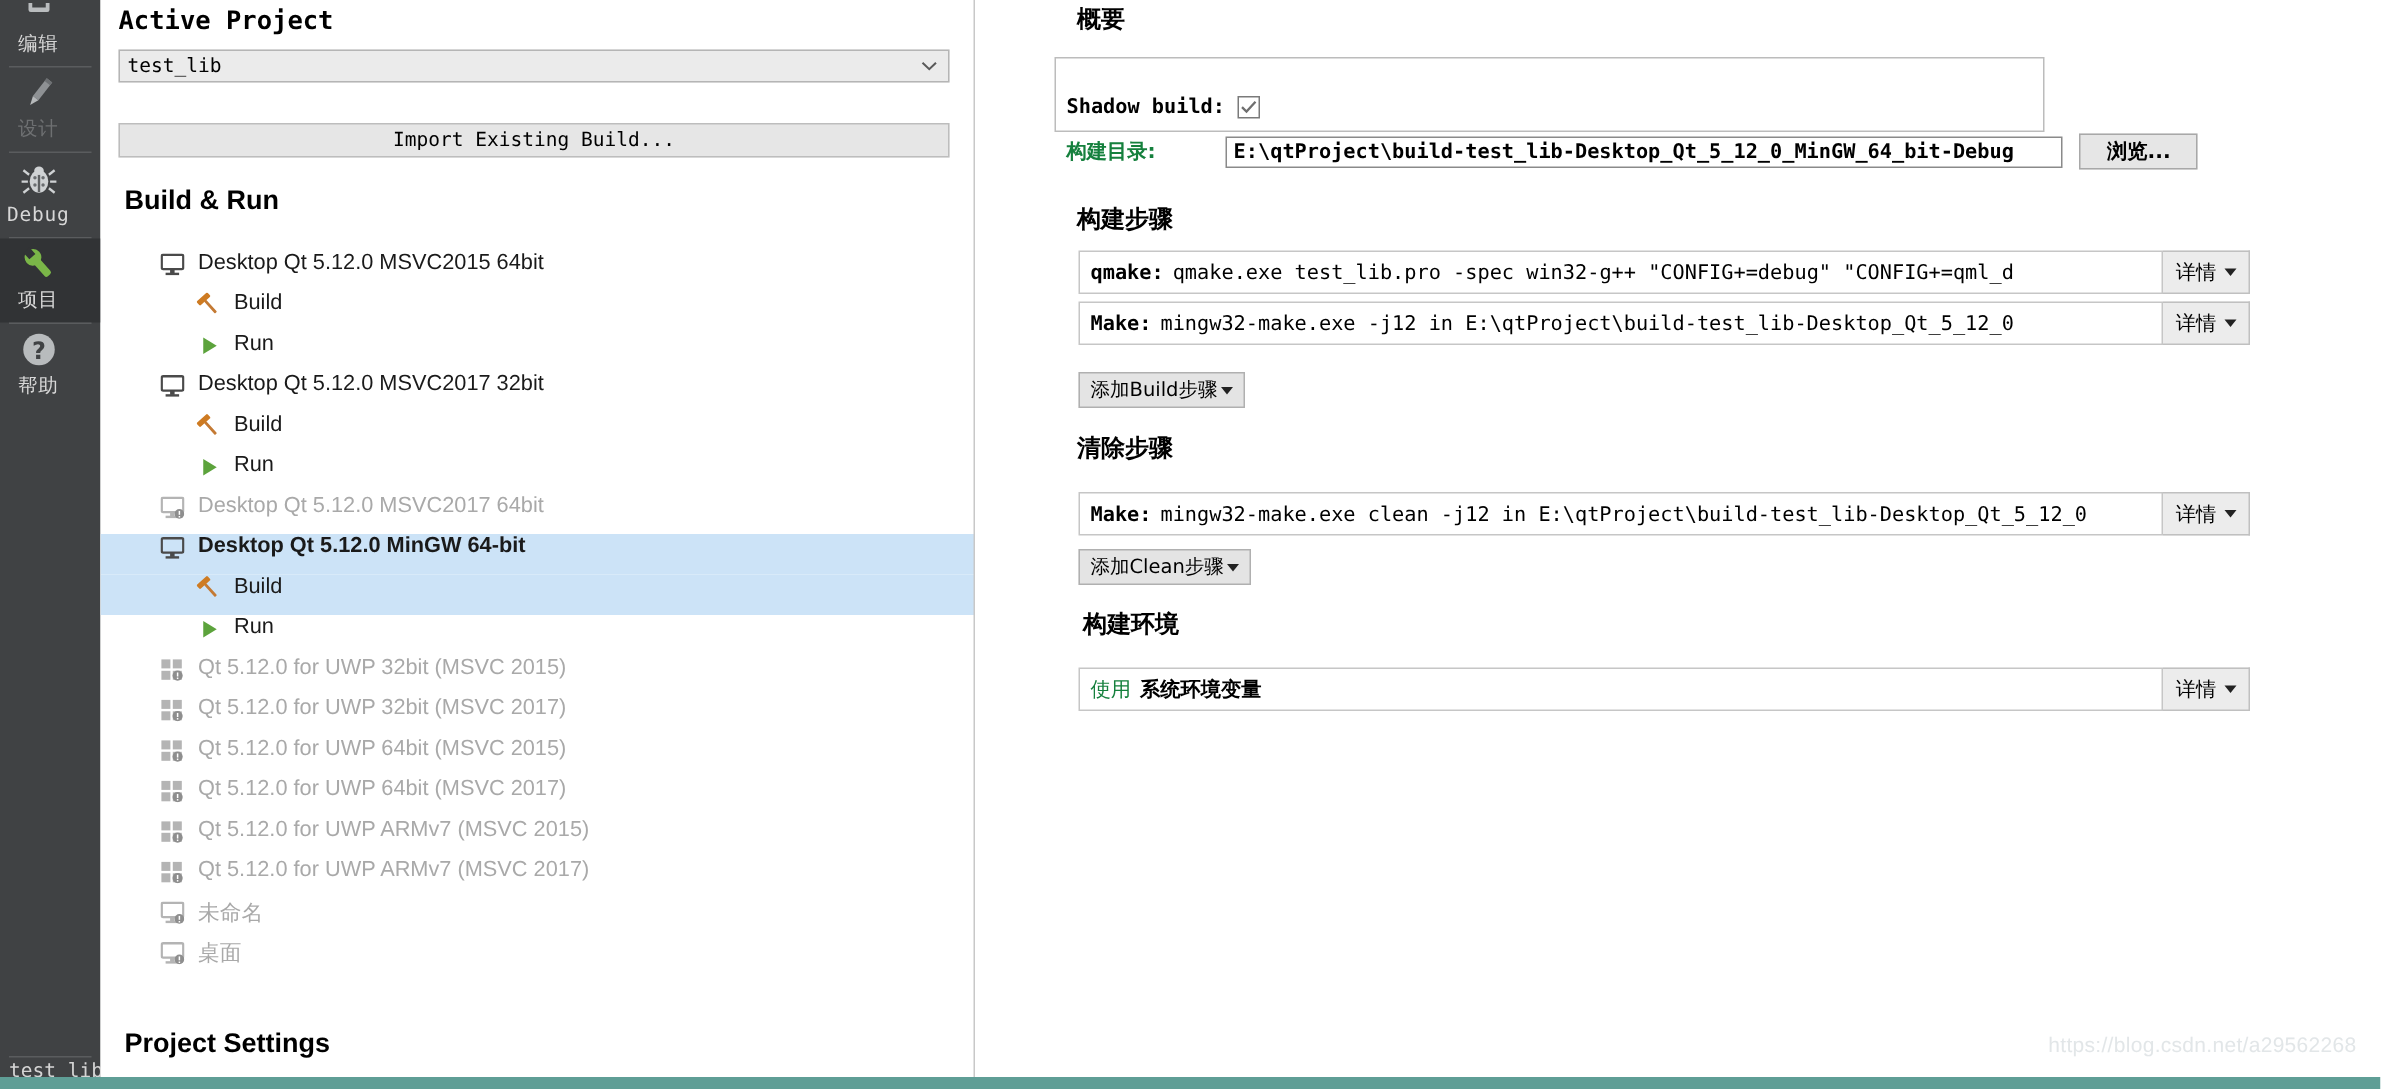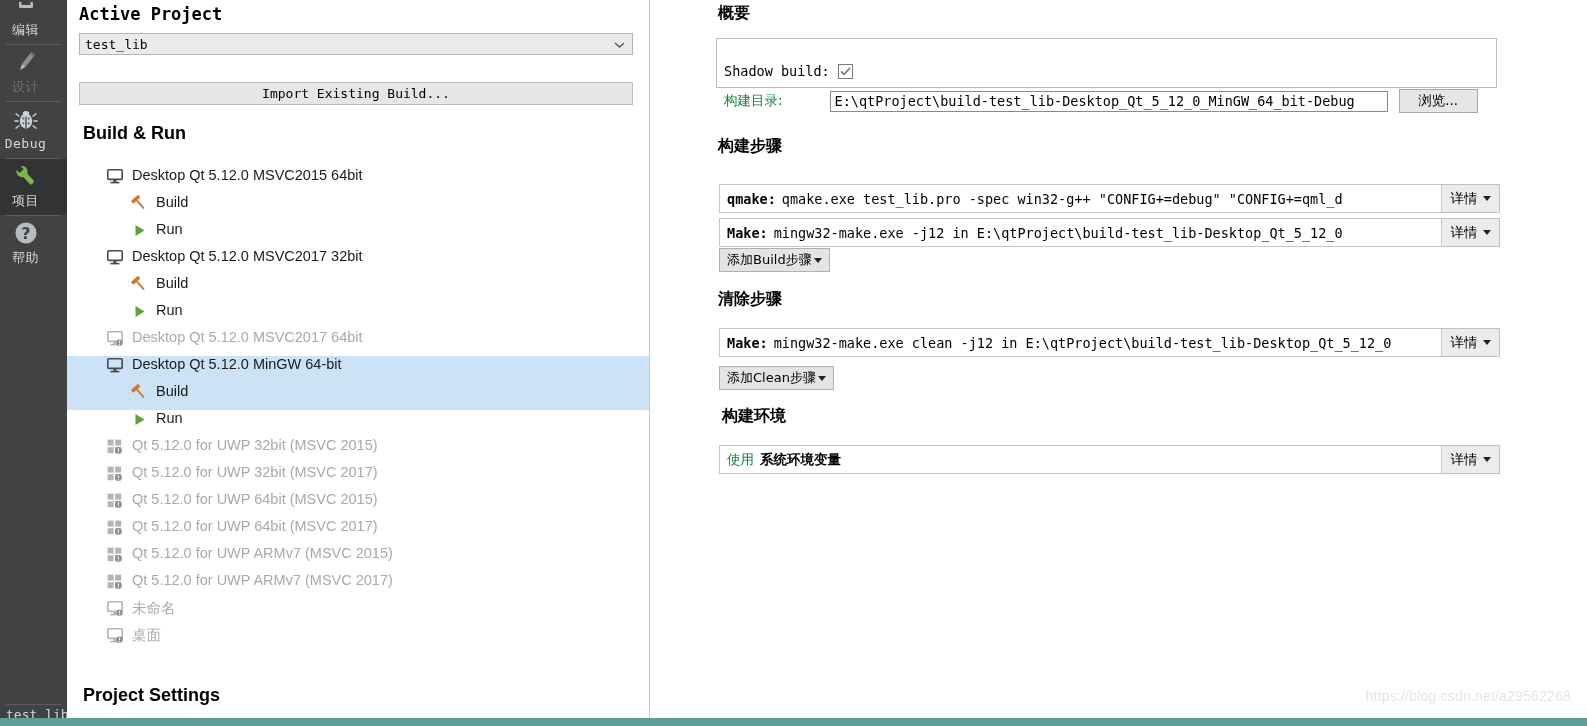--- a/index.html
+++ b/index.html
@@ -110,21 +110,21 @@
     height: 27px;
     padding-left: 0;
     font-family: "Liberation Sans", sans-serif;
     font-size: 14.5px;
     color: #1a1a1a;
     white-space: nowrap;
   }
   .tree-row.kit { padding-left: 38px; }
   .tree-row.leaf { padding-left: 62px; }
   .tree-row.selected { background: #cce3f7; }
-  .tree-row.bold { font-weight: normal; }
+  .tree-row.bold { font-weight: bold; }
   .tree-row.disabled { color: #a9a9a9; }
   .tree-ico {
     width: 20px; height: 18px;
     display: inline-flex; align-items: center; justify-content: center;
     margin-right: 7px; flex: 0 0 auto;
   }
 
   
   .right-pane {
     position: absolute; left: 650px; top: 0;
@@ -541,39 +541,39 @@
       </div>
 
     <div style="position:absolute;left:16px;top:685px;" class="section-title ui">Project Settings</div>
   </div>
   <div class="left-divider"></div>
 
   <div class="right-pane">
 
     <div style="position:absolute;left:68px;top:3px;" class="zh-head">概要</div>
 
-    <div class="group-box" style="position:absolute;left:66px;top:38px;width:781px;height:50px;">
+    <div class="group-box" style="position:absolute;left:53px;top:38px;width:660px;height:50px;font-weight:bold;">
       <div class="row-line" style="position:absolute;left:7px;top:24px;">
         <span class="mono">Shadow build:</span>
         <span class="checkbox" style="margin-left:8px;">
           <svg width="11" height="9" viewBox="0 0 11 9">
               <polyline points="1,4.4 4,7.4 10,0.8" fill="none" stroke="#6f6f6f" stroke-width="1.5"></polyline>
             </svg>
         </span>
       </div>
       <div class="row-line" style="position:absolute;left:7px;top:50px;width:770px;">
         <span class="zh">构建目录:</span>
         <span class="textfield" style="margin-left:47px;width:558px;">E:\qtProject\build-test_lib-Desktop_Qt_5_12_0_MinGW_64_bit-Debug</span>
         <span class="btn-sm" style="margin-left:11px;width:79px;">浏览...</span>
       </div>
     </div>
 
     <div style="position:absolute;left:68px;top:136px;" class="zh-head">构建步骤</div>
 
-    <div style="position:absolute;left:69px;top:184px;width:781px;">
+    <div style="position:absolute;left:69px;top:167px;width:781px;">
 
     <div class="step-row" style="margin-bottom: 5px;">
           <div class="step-box">
             <span class="mono-b" style="margin-right: 6px;">qmake:</span>
             <span class="mono">qmake.exe test_lib.pro -spec win32-g++ "CONFIG+=debug" "CONFIG+=qml_d</span>
           </div>
           <div class="detail-btn">
             <span>详情</span>
             <span class="tri-down"></span>
           </div>

